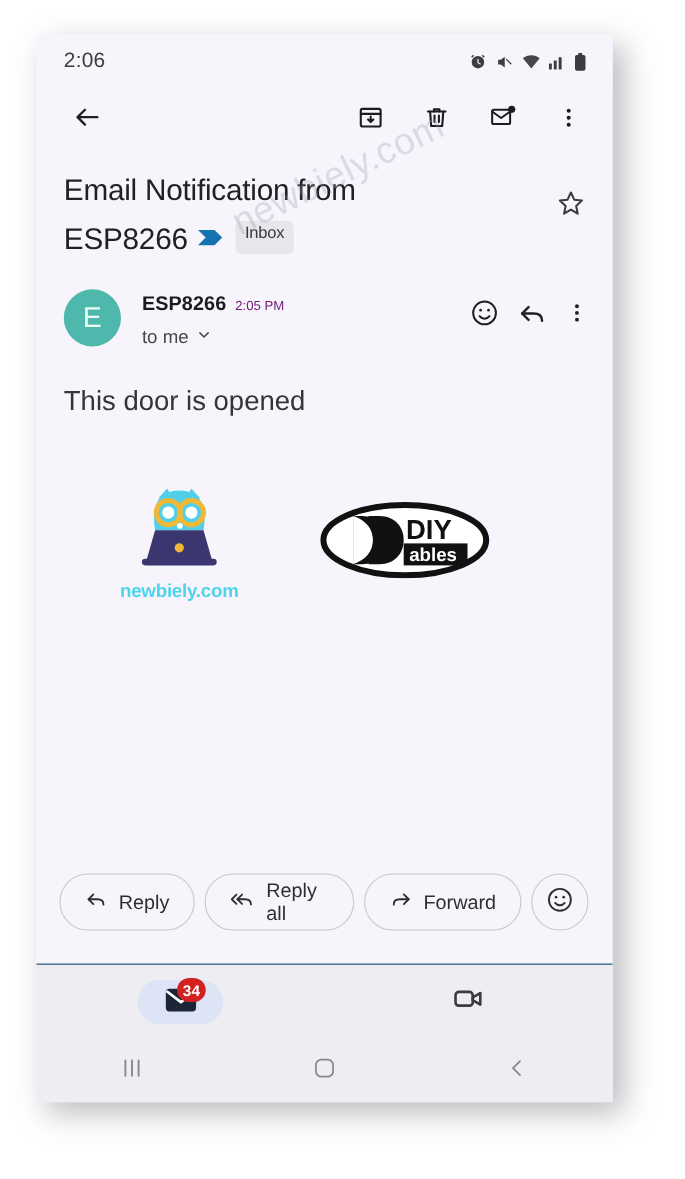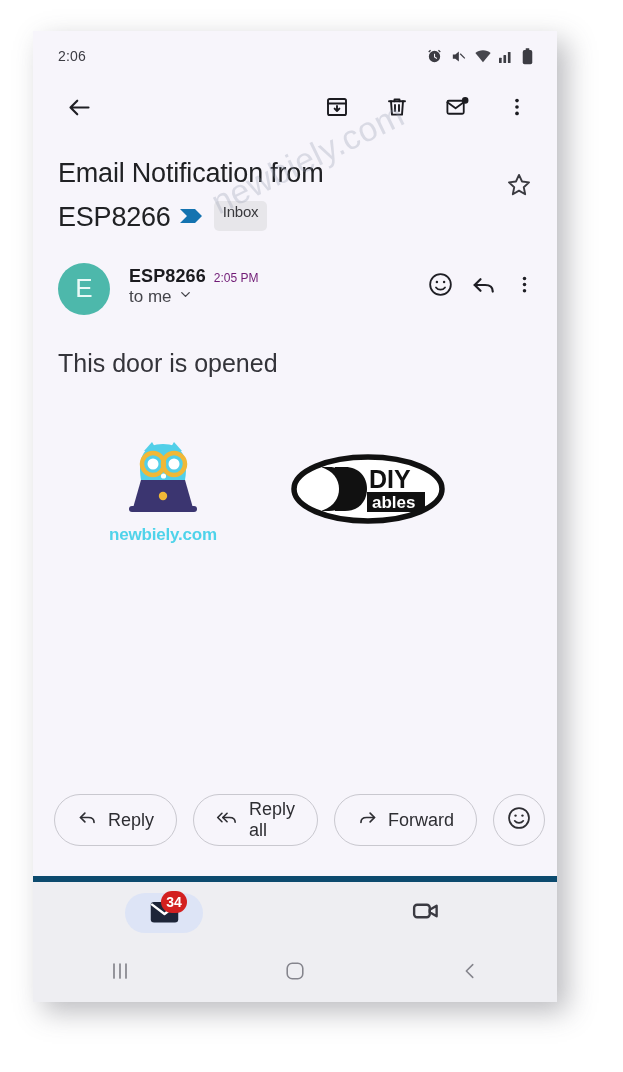--- a/index.html
+++ b/index.html
@@ -33,21 +33,21 @@
 
   
   .statusbar {
     height: 50px;
     display: flex;
     align-items: center;
     padding: 0 24px 0 25px;
     background: #f7f5fb;
   }
   .status-time {
-    font-size: 14px;
+    font-size: 19px;
     color: #3c3c43;
     letter-spacing: .2px;
   }
   .status-icons {
     margin-left: auto;
     display: flex;
     align-items: center;
     gap: 7px;
   }
   .status-icons svg { display: block; }
@@ -116,21 +116,21 @@
     background: #4db8ab;
     color: #eafaf7;
     font-size: 26px;
     display: flex; align-items: center; justify-content: center;
     flex: 0 0 auto;
   }
   .sender-meta { margin-left: 19px; padding-top: 3px; }
   .sender-line1 { display: flex; align-items: baseline; gap: 8px; }
   .sender-name { font-size: 18px; font-weight: bold; color: #1b1b1f; letter-spacing: .1px; }
   .sender-time { font-size: 12px; color: #701a75; }
-  .sender-line2 { display: flex; align-items: center; gap: 6px; }
+  .sender-line2 { display: flex; align-items: center; gap: 6px; margin-top: 10px; }
   .sender-to { font-size: 17px; color: #45454b; }
   .sender-actions { margin-left: auto; display: flex; align-items: center; gap: 16px; padding-top: 8px; }
 
   
   .mail-body {
     padding: 30px 25px 0 25px;
     font-size: 25px;
     line-height: 37px;
     color: #34343a;
     font-family: "Liberation Sans", sans-serif;
@@ -152,21 +152,21 @@
     letter-spacing: -0.2px;
   }
 
   
   .actions {
     position: absolute;
     left: 0; right: 0;
     bottom: 156px;
     display: flex;
     align-items: center;
-    gap: 16px;
+    gap: 9px;
     padding: 0 22px 0 21px;
   }
   .pill {
     height: 52px;
     border: 1px solid #c9c8cf;
     border-radius: 26px;
     display: flex;
     align-items: center;
     justify-content: center;
     gap: 10px;
@@ -186,21 +186,21 @@
     background: transparent;
     flex: 0 0 auto;
   }
 
   
   .bottom-nav {
     position: absolute;
     left: 0; right: 0; bottom: 58px;
     height: 68px;
     background: #eeeef2;
-    border-top: 6px solid #0c4a6e;
+    border-top: 1px solid #0c4a6e;
     display: flex;
     align-items: center;
   }
   .nav-cell {
     flex: 1;
     display: flex;
     align-items: center;
     justify-content: center;
     cursor: pointer;
     height: 100%;

